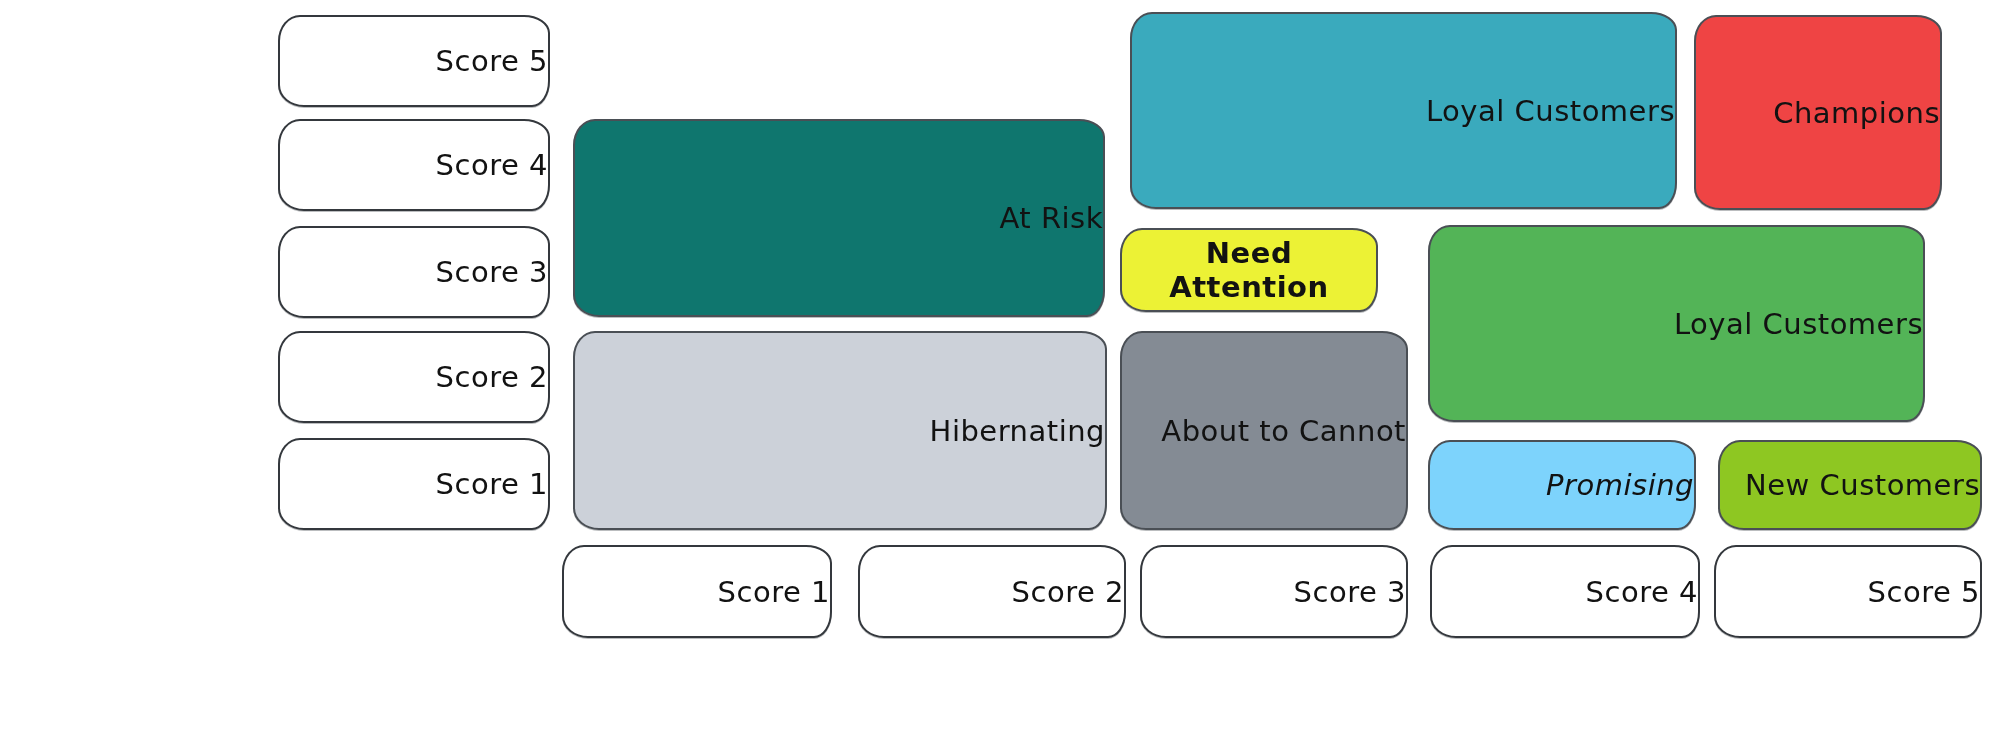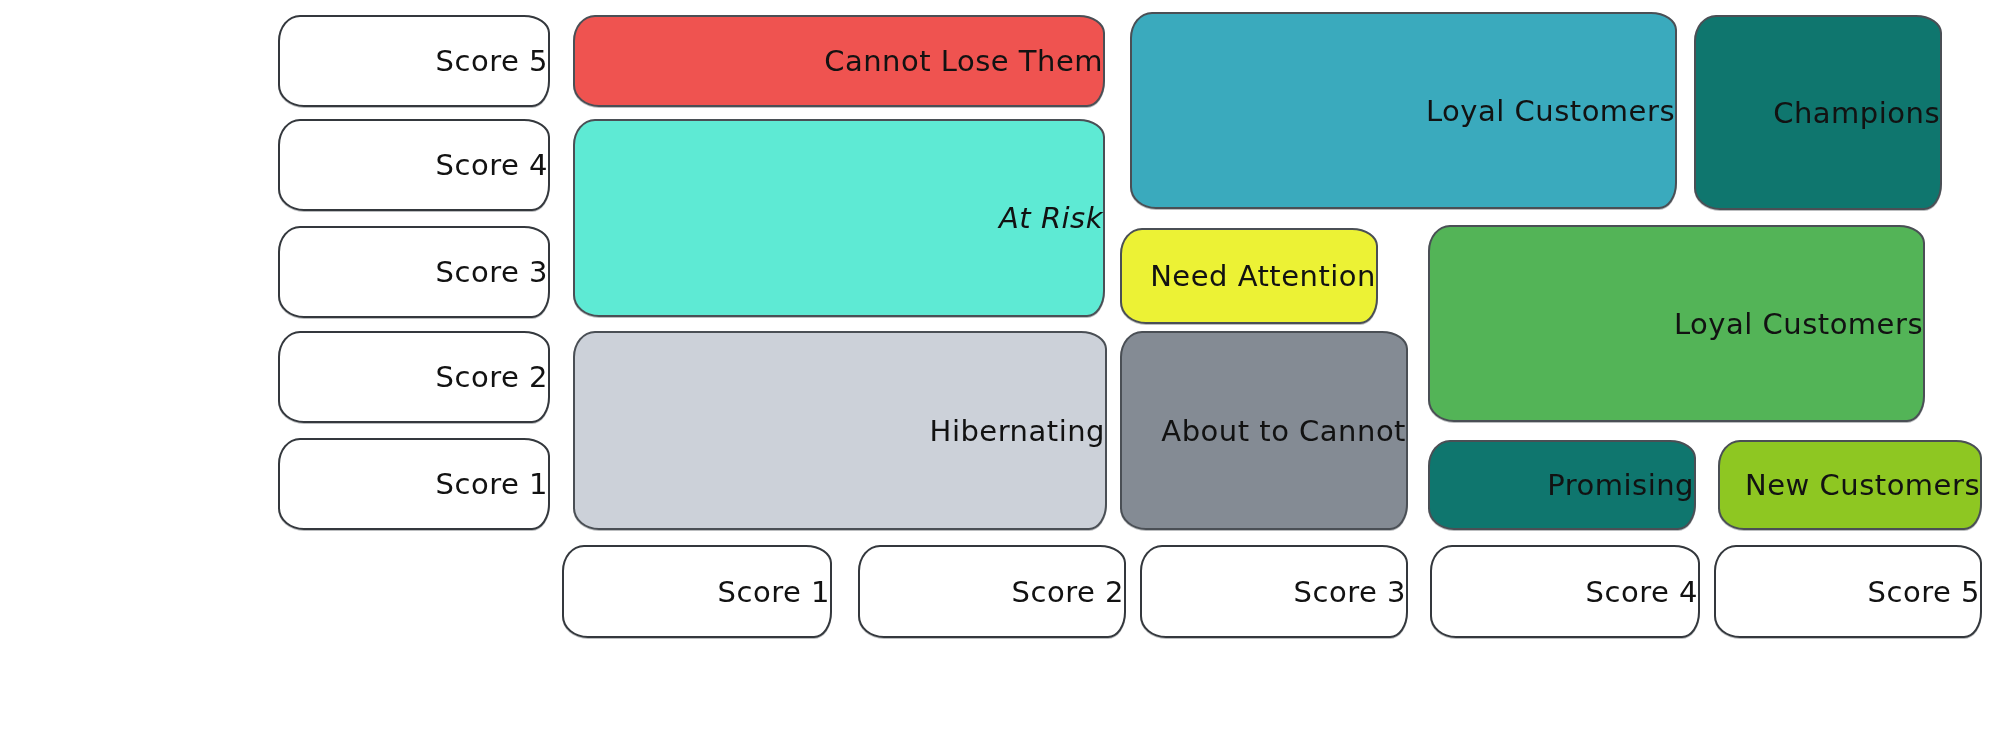--- a/index.html
+++ b/index.html
@@ -30,21 +30,21 @@
   .f-score-4    {left:278px; top:119px; width:272px; height:92px;}
   .f-score-3    {left:278px; top:226px; width:272px; height:92px;}
   .f-score-2    {left:278px; top:331px; width:272px; height:92px;}
   .f-score-1    {left:278px; top:438px; width:272px; height:92px;}
   
   .seg-cannot-lose    {left:573px;  top:15px;  width:532px; height:92px;}
   .seg-at-risk        {left:573px;  top:119px; width:532px; height:198px;}
   .seg-hibernating    {left:573px;  top:331px; width:534px; height:199px;}
   .seg-loyal-top      {left:1130px; top:12px;  width:547px; height:197px;}
   .seg-champions      {left:1694px; top:15px;  width:248px; height:195px;}
-  .seg-need-attention {left:1120px; top:228px; width:258px; height:96px;}
+  .seg-need-attention {left:1120px; top:228px; width:258px; height:84px;font-weight:bold;}
   .seg-loyal-mid      {left:1428px; top:225px; width:497px; height:197px;}
   .seg-about-sleep    {left:1120px; top:331px; width:288px; height:199px;}
   .seg-promising      {left:1428px; top:440px; width:268px; height:90px;}
   .seg-new-customers  {left:1718px; top:440px; width:264px; height:90px;}
   
   .r-score-1 {left:562px;  top:545px; width:270px; height:93px;}
   .r-score-2 {left:858px;  top:545px; width:268px; height:93px;}
   .r-score-3 {left:1140px; top:545px; width:268px; height:93px;}
   .r-score-4 {left:1430px; top:545px; width:270px; height:93px;}
   .r-score-5 {left:1714px; top:545px; width:268px; height:93px;}
@@ -64,45 +64,42 @@
   <div class="box white f-score-3">
     <span>Score 3</span>
   </div>
   <div class="box white f-score-2">
     <span>Score 2</span>
   </div>
   <div class="box white f-score-1">
     <span>Score 1</span>
   </div>
 
-  <div class="box seg seg-cannot-lose" style="background-color: rgb(239, 83, 80);">
-    <span>Cannot Lose Them</span>
-  </div>
-  <div class="box seg seg-at-risk" style="background-color: #5eead4; font-style: italic;">
+  <div class="box seg seg-at-risk" style="background-color: #0f766e;">
     <span>At Risk</span>
   </div>
   <div class="box seg seg-hibernating" style="background-color: rgb(204, 209, 217); padding-left: 43px;">
     <span>Hibernating</span>
   </div>
   <div class="box seg seg-loyal-top" style="background-color: rgb(58, 170, 189);">
     <span>Loyal Customers</span>
   </div>
-  <div class="box seg seg-champions" style="background-color: #0f766e;">
+  <div class="box seg seg-champions" style="background-color: #ef4444;">
     <span>Champions</span>
   </div>
   <div class="box seg seg-need-attention" style="background-color: rgb(236, 242, 53);">
     <span>Need Attention</span>
   </div>
   <div class="box seg seg-loyal-mid" style="background-color: rgb(83, 180, 87);">
     <span>Loyal Customers</span>
   </div>
   <div class="box seg seg-about-sleep" style="background-color: rgb(132, 139, 148);">
     <span>About to Cannot</span>
   </div>
-  <div class="box seg seg-promising" style="background-color: #0f766e;">
+  <div class="box seg seg-promising" style="background-color: #7dd3fc; font-style: italic;">
     <span>Promising</span>
   </div>
   <div class="box seg seg-new-customers" style="background-color: rgb(142, 199, 34);">
     <span>New Customers</span>
   </div>
 
   <div class="box white r-score-1">
     <span>Score 1</span>
   </div>
   <div class="box white r-score-2">

